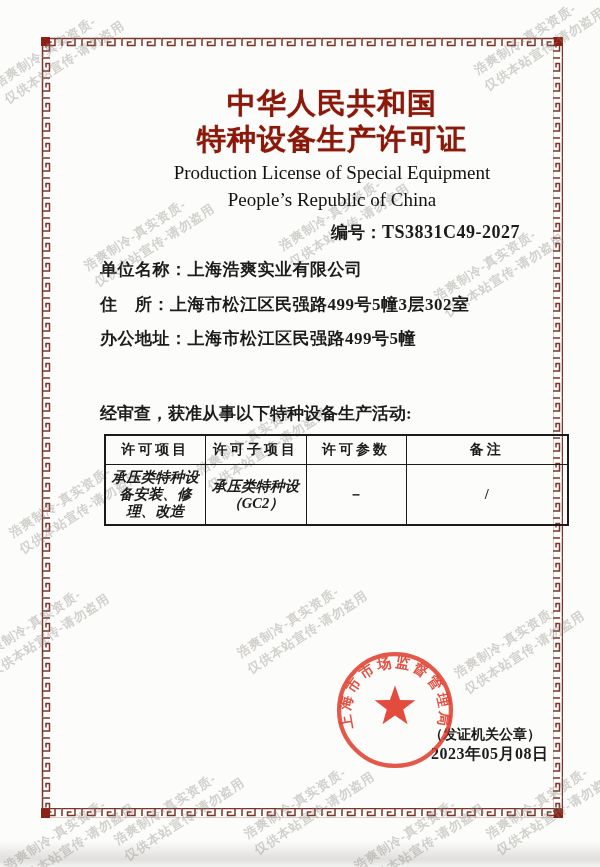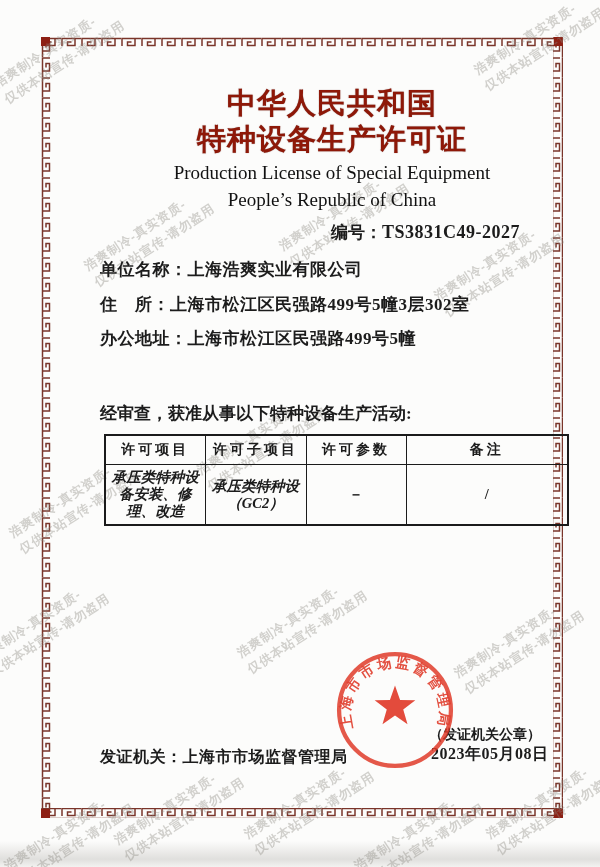--- a/index.html
+++ b/index.html
@@ -210,18 +210,15 @@
       <path id="sealArc" d="M18.7,77.05 A44,44 0 1 1 101.3,77.05" fill="none"></path>
     </defs>
     <text font-size="14" font-weight="bold" letter-spacing="3" style="fill:var(--seal-red);font-family:'Liberation Serif',serif" opacity="0.92">
       <textPath href="#sealArc" startOffset="50%" text-anchor="middle">上海市市场监督管理局</textPath>
     </text>
     <polygon points="60,36 65,50.1 80,50.5 68.1,59.6 72.3,74 60,65.5 47.7,74 51.9,59.6 40,50.5 55,50.1" style="fill:var(--seal-red)" opacity="0.95"></polygon>
   </svg>
   <div class="abs content seal-caption">（发证机关公章）</div>
   <div class="abs content seal-date">2023年05月08日</div>
 
-  <div class="abs content footer-row" style="top:747px;">
-    <span>发证机关：</span><span>上海市市场监督管理局</span>
-  </div>
 
   <div class="abs bottom-shade"></div>
 </div>
 
 </body></html>

